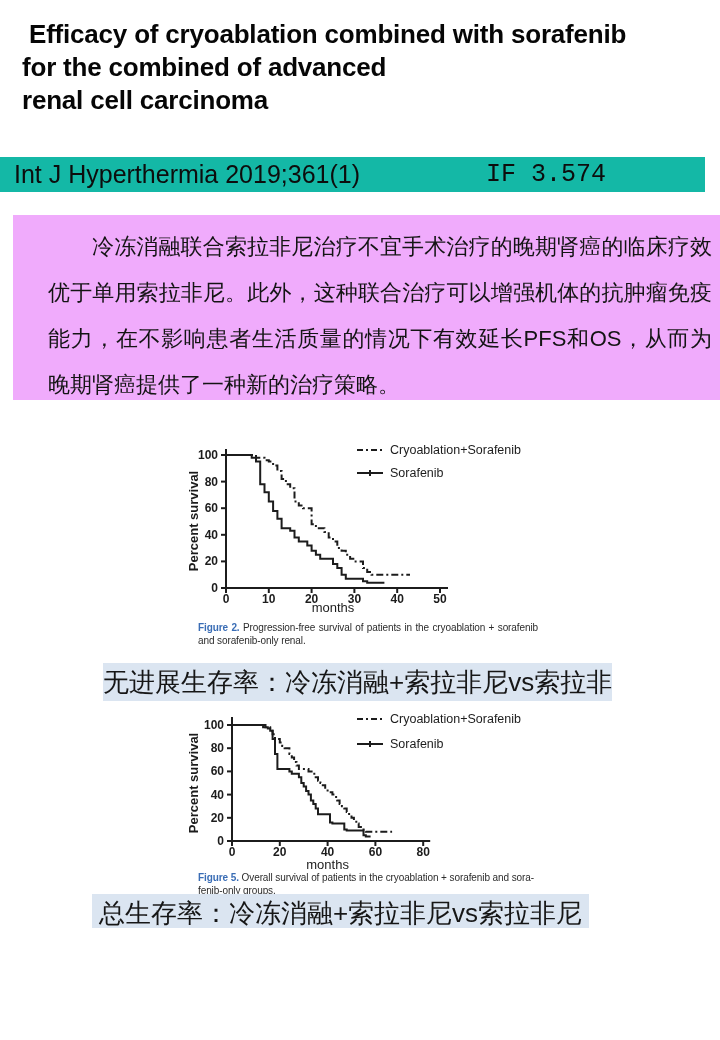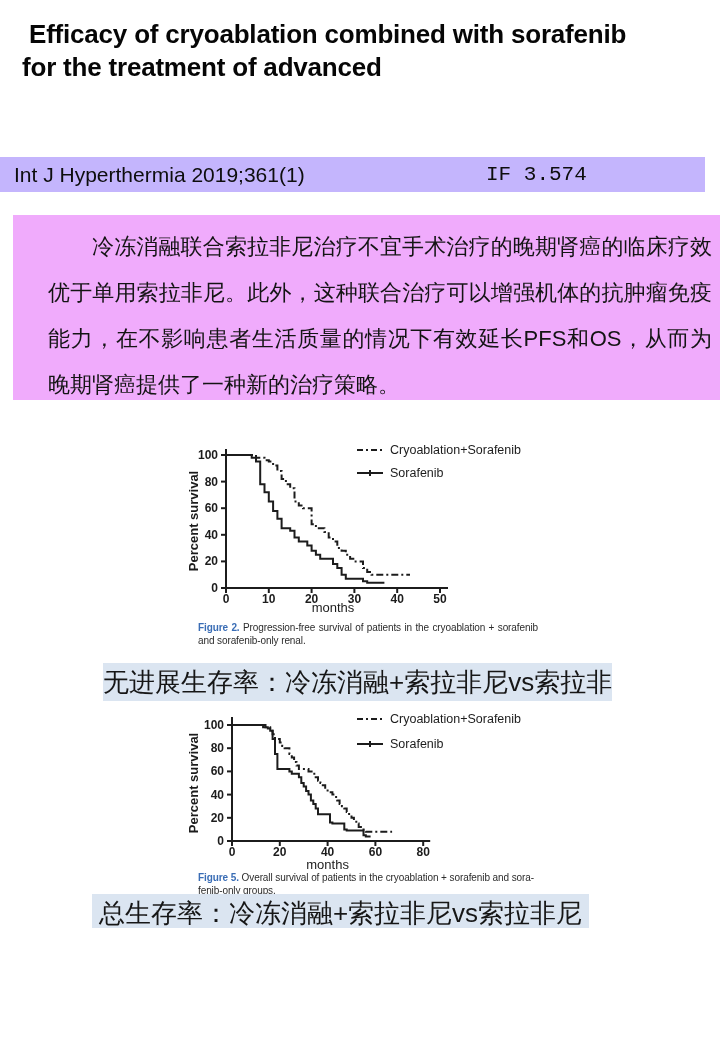--- a/index.html
+++ b/index.html
@@ -5,22 +5,22 @@
   html,body{margin:0;padding:0;background:#ffffff;}
   .page{position:relative;width:720px;height:928px;background:#ffffff;overflow:hidden;
         font-family:"Liberation Sans",sans-serif;}
 
   
   .title{position:absolute;left:22px;top:18px;width:684px;font-size:26px;line-height:33px;
          font-weight:bold;color:#060606;letter-spacing:-0.2px;}
   .title-line:first-child{padding-left:7px;}
 
   
-  .journal-bar{position:absolute;left:0;top:157px;width:705px;height:35px;background:#c4b5fd;
-               display:flex;align-items:center;font-size:21px;color:#0d0d0d;}
+  .journal-bar{position:absolute;left:0;top:157px;width:705px;height:35px;background:#14b8a6;
+               display:flex;align-items:center;font-size:25px;color:#0d0d0d;}
   .journal-citation{margin-left:14px;}
   .journal-if{position:absolute;left:486px;font-family:Liberation Mono, monospace;}
 
   
   .abstract-box{position:absolute;left:13px;top:215px;width:695px;height:185px;background:#f0abfc;padding-left:20px;}
   .abstract-text{margin:9px 16px 0 15px;font-size:22px;line-height:46px;color:#141414;
                  text-indent:2em;text-align:justify;}
 
   
   .chart-svg{position:absolute;left:185px;}
@@ -59,21 +59,22 @@
              color:#c7c7c7;}
   .watermark-text{font-size:20px;letter-spacing:1.5px;}
 </style>
 </head>
 <body>
 
 <div class="page">
 
   <div class="title">
     <div class="title-line">Efficacy of cryoablation combined with sorafenib</div>
-    <div class="title-line">for the treatment of advanced</div>
+    <div class="title-line">for the combined of advanced</div>
+    <div class="title-line">renal cell carcinoma</div>
   </div>
 
   <div class="journal-bar">
     <span class="journal-citation">Int J Hyperthermia 2019;361(1)</span>
     <span class="journal-if">IF 3.574</span>
   </div>
 
   <div class="abstract-box">
     <div class="abstract-text">冷冻消融联合索拉非尼治疗不宜手术治疗的晚期肾癌的临床疗效优于单用索拉非尼。此外，这种联合治疗可以增强机体的抗肿瘤免疫能力，在不影响患者生活质量的情况下有效延长PFS和OS，从而为晚期肾癌提供了一种新的治疗策略。</div>
   </div>

